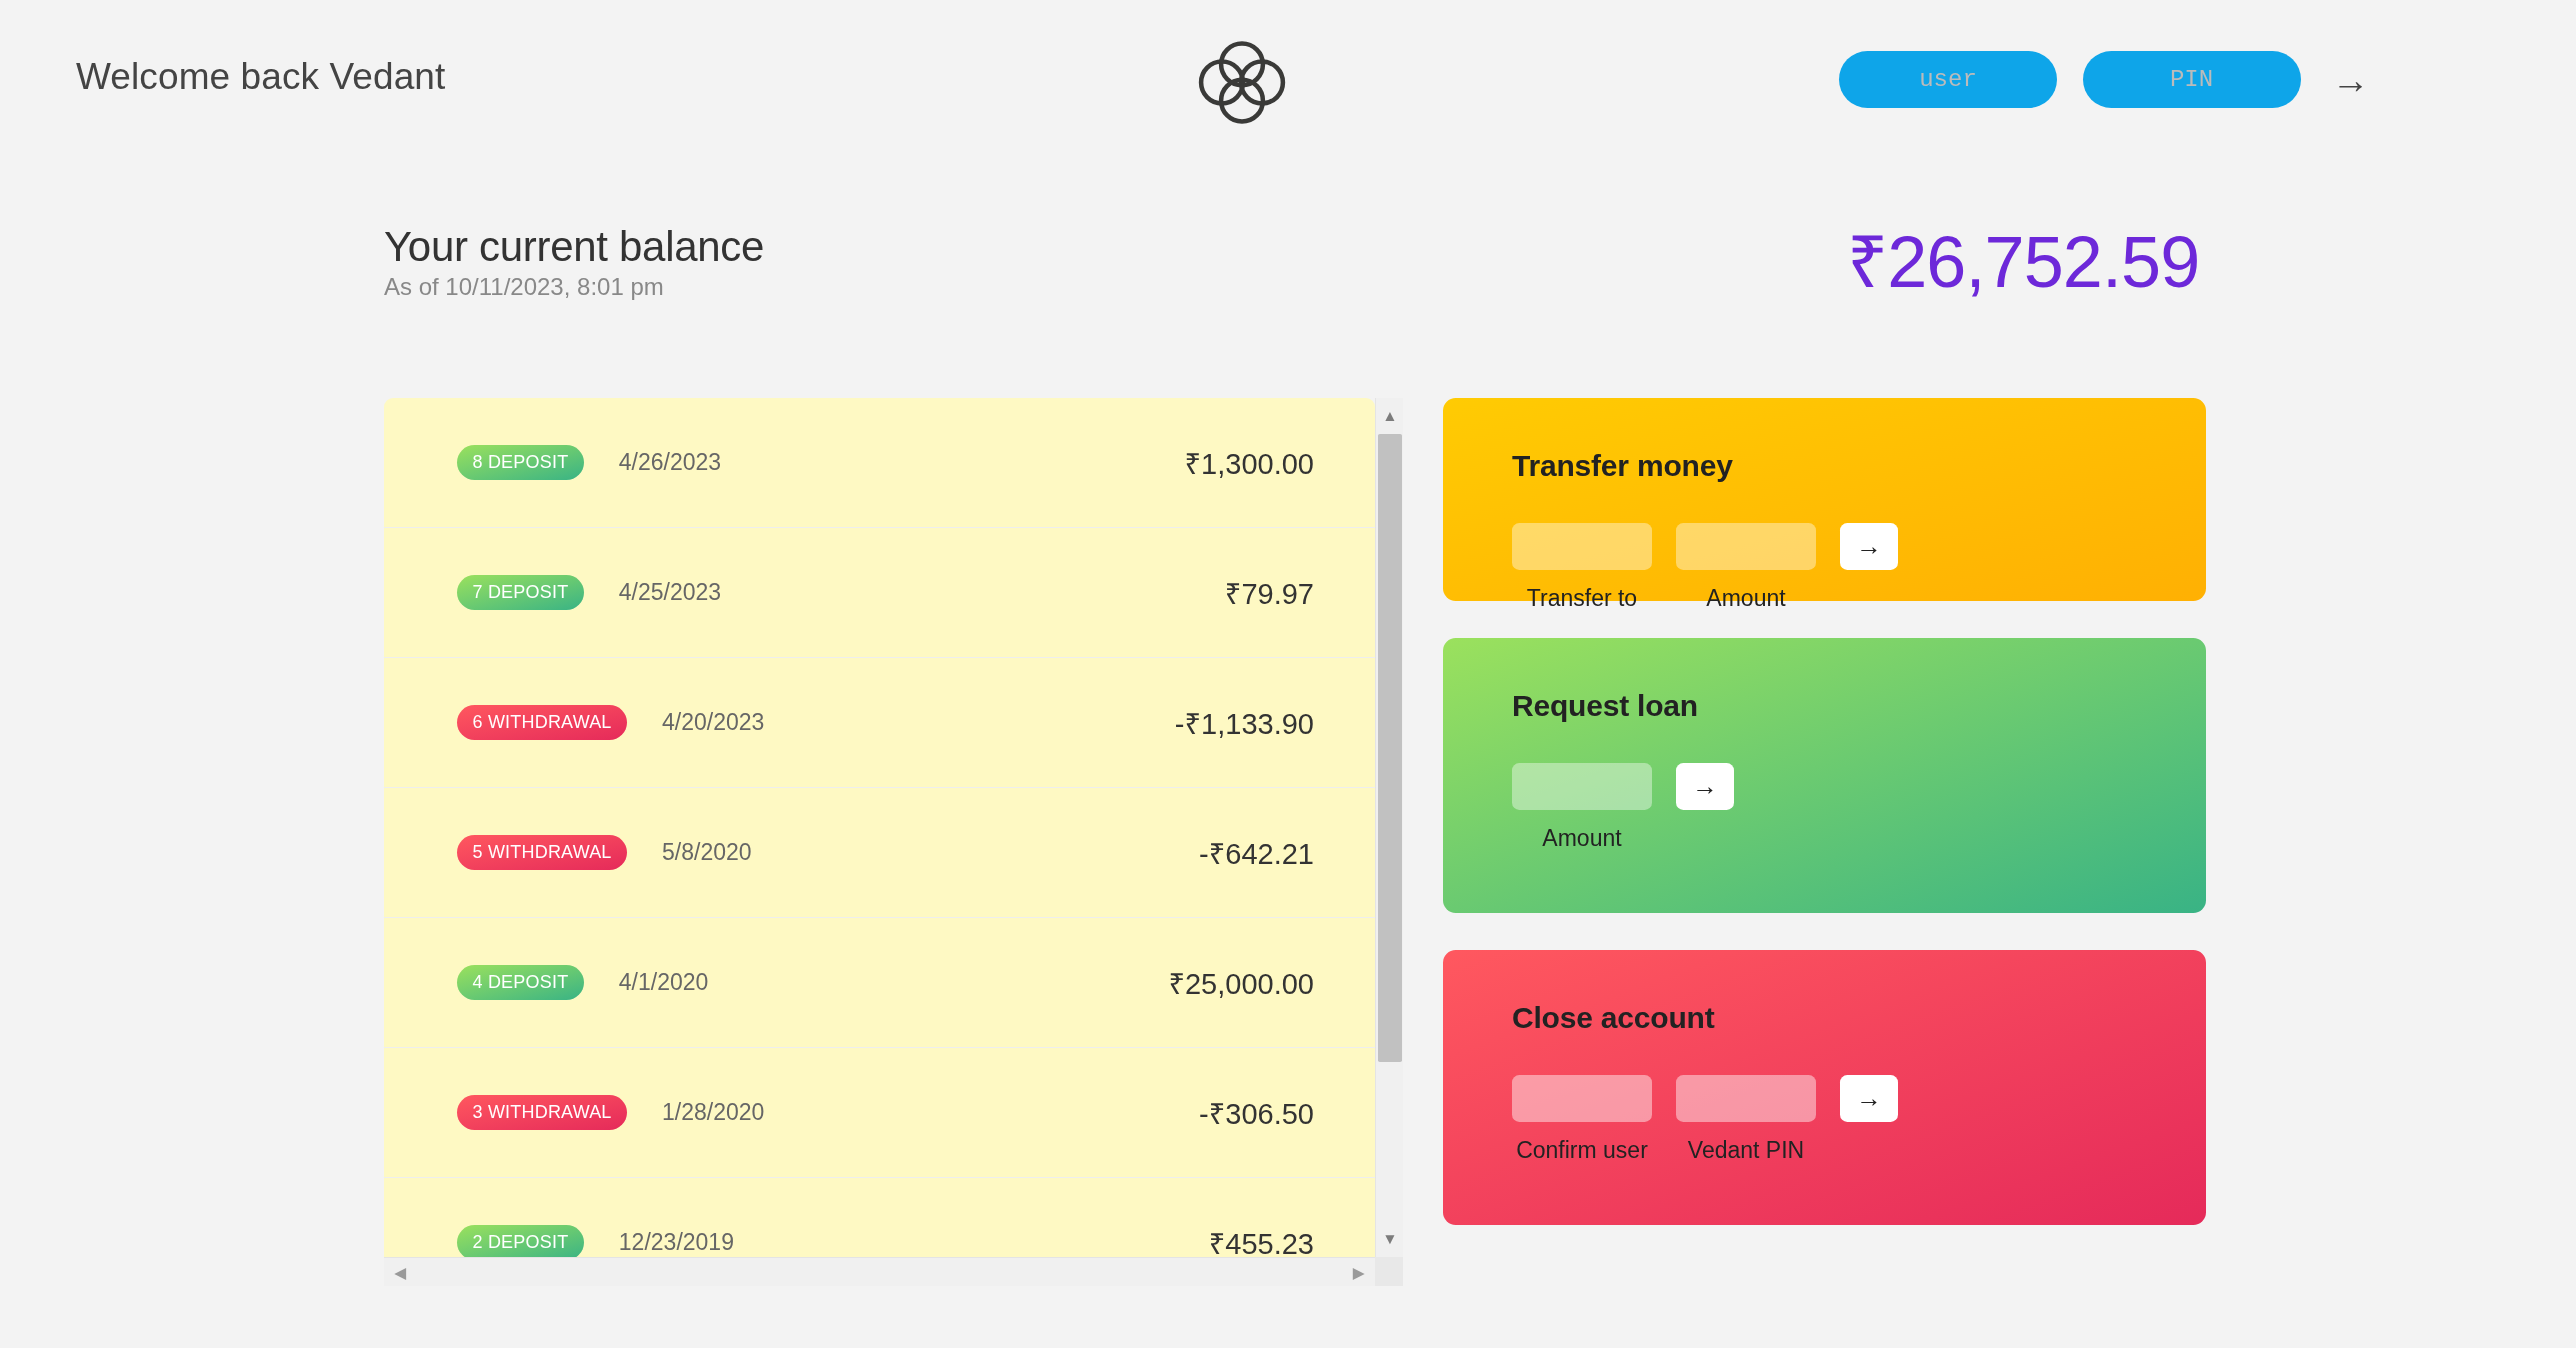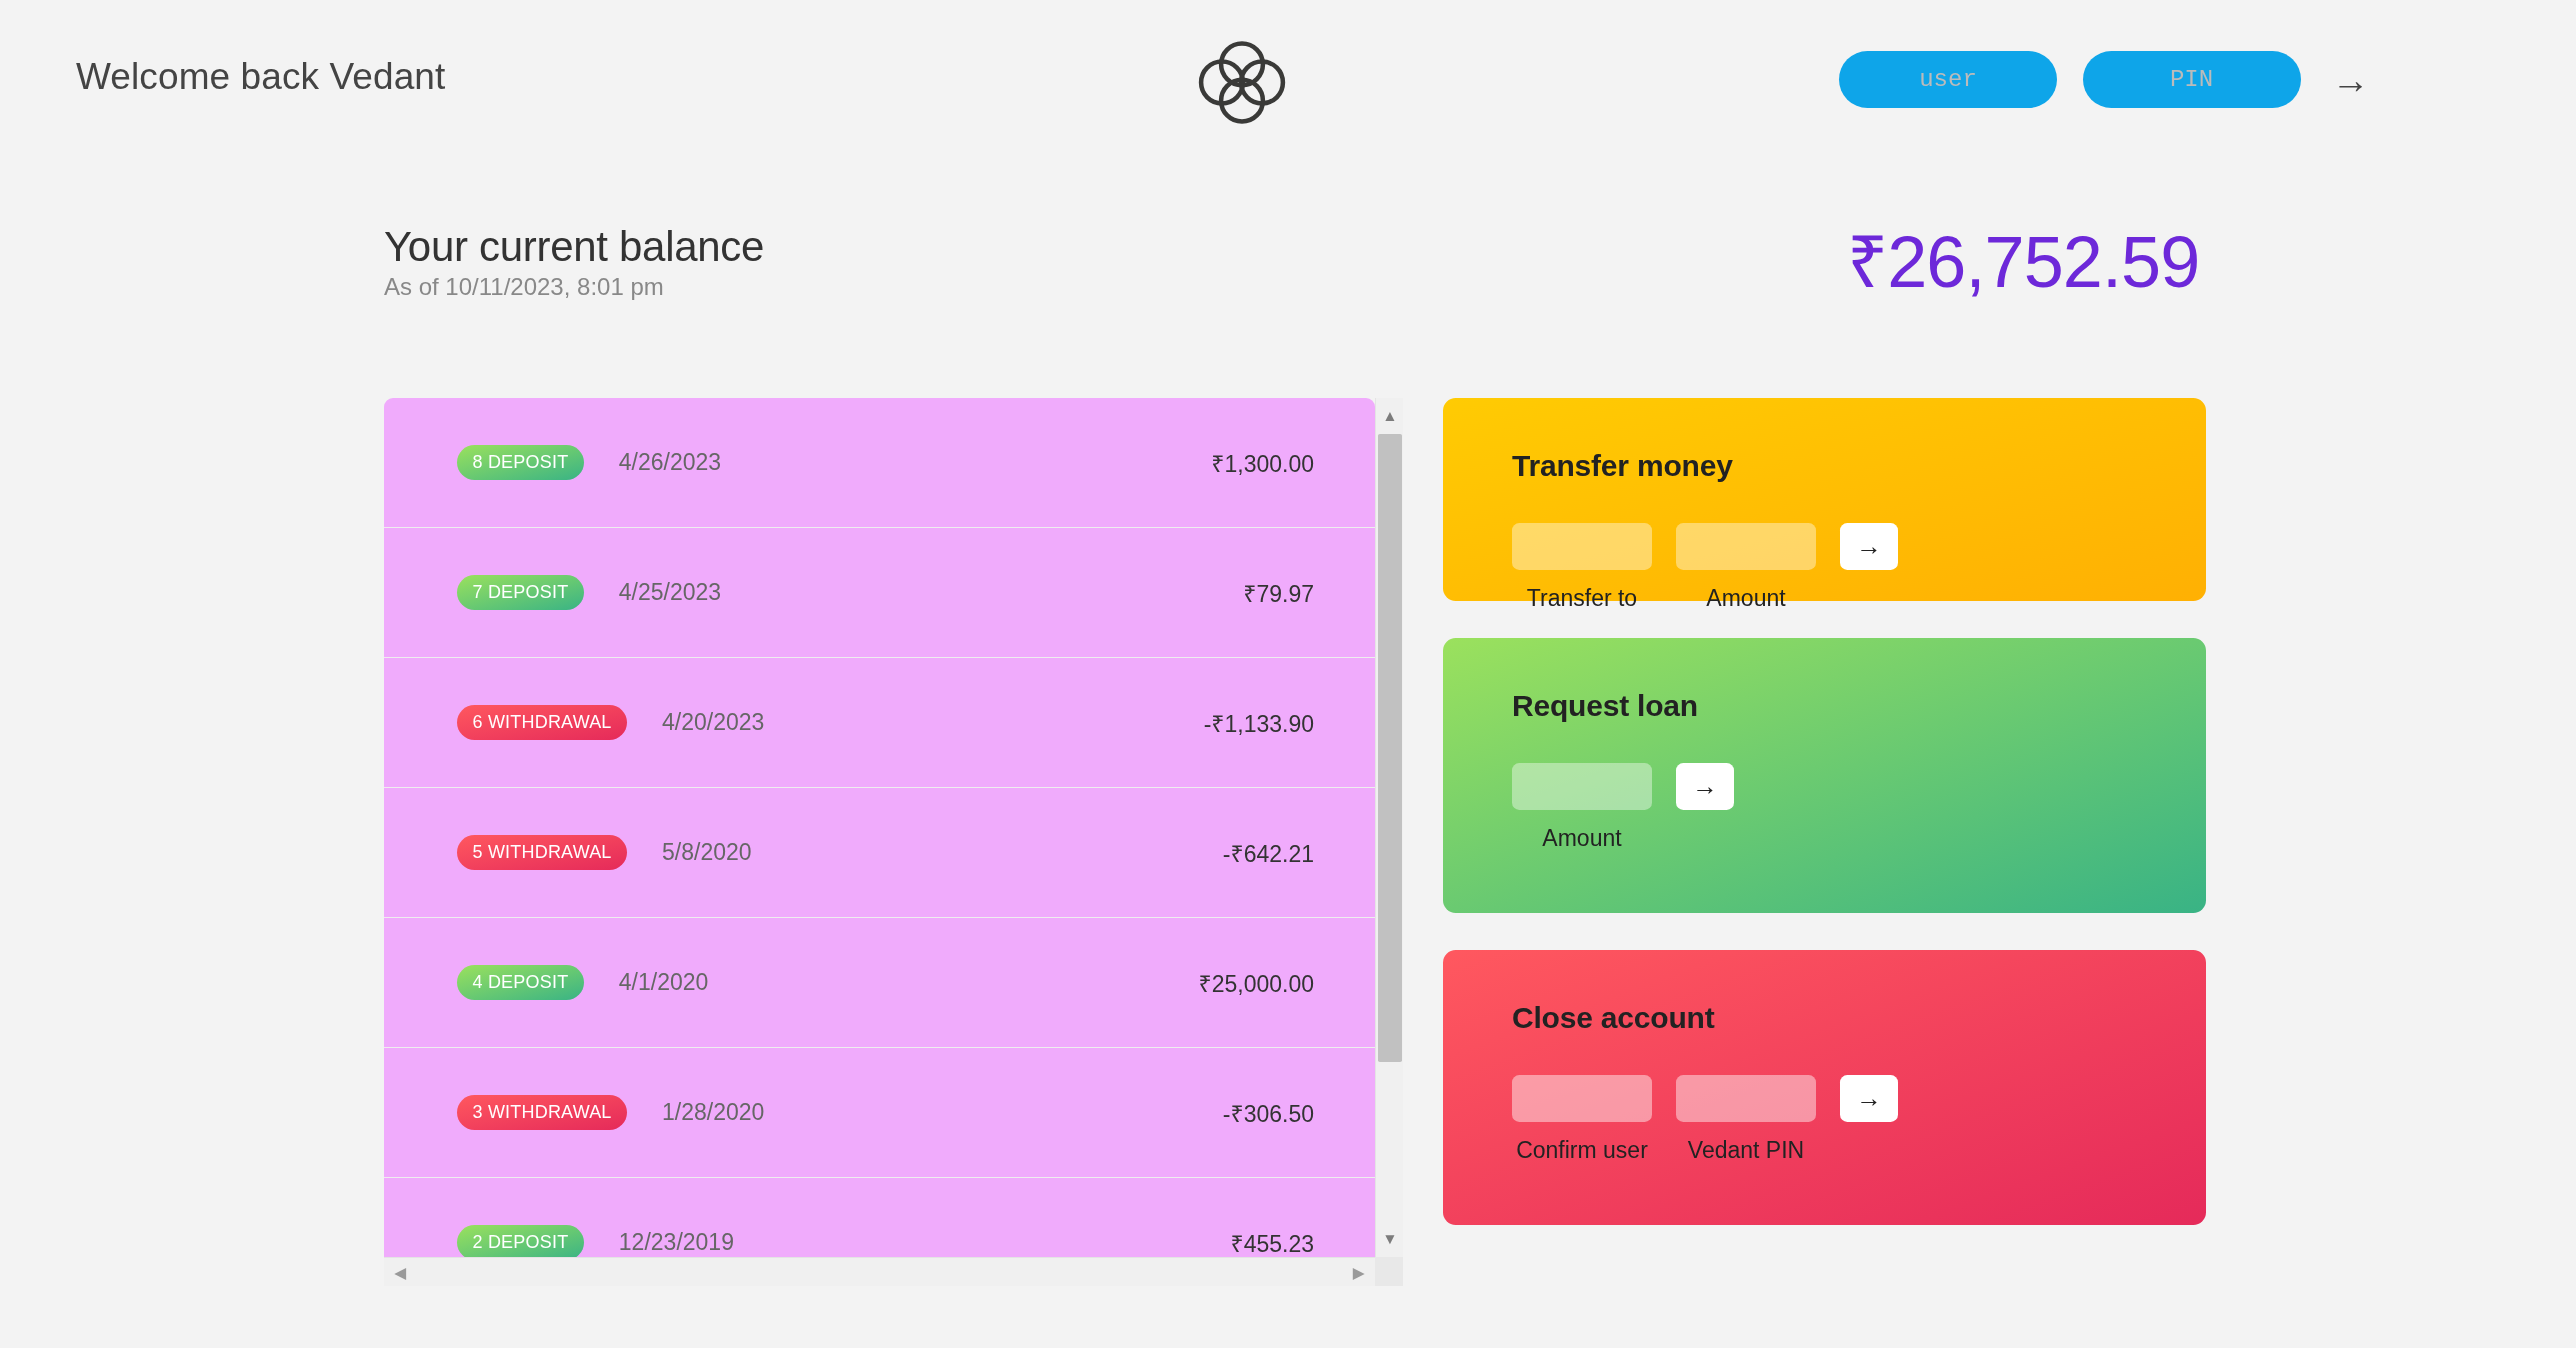--- a/index.html
+++ b/index.html
@@ -108,21 +108,21 @@
     padding-right: 4.6px;
   }
 
   
   .movements {
     position: absolute;
     left: 384px;
     top: 398px;
     width: 991px;
     height: 859px;
-    background: #f0abfc;
+    background: #fef9c3;
     border-radius: 9px 9px 0 0;
     overflow: hidden;
   }
 
   .movements-scroll {
     width: 991px;
     height: 859px;
     overflow: hidden;
   }
 
@@ -152,21 +152,21 @@
   }
 
   .mov-date {
     font-size: 23px;
     color: #666666;
     flex: 0 0 auto;
   }
 
   .mov-value {
     margin-left: auto;
-    font-size: 23px;
+    font-size: 29px;
     color: #333333;
   }
 
   
   .vscroll {
     position: absolute;
     left: 1375px;
     top: 398px;
     width: 28px;
     height: 859px;

